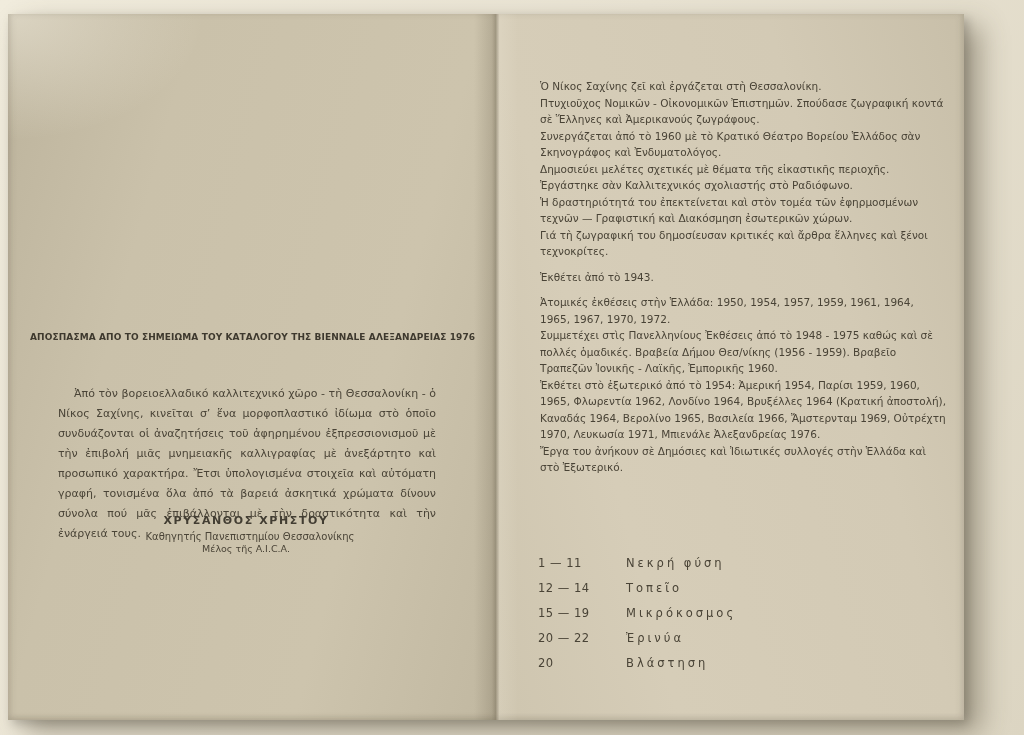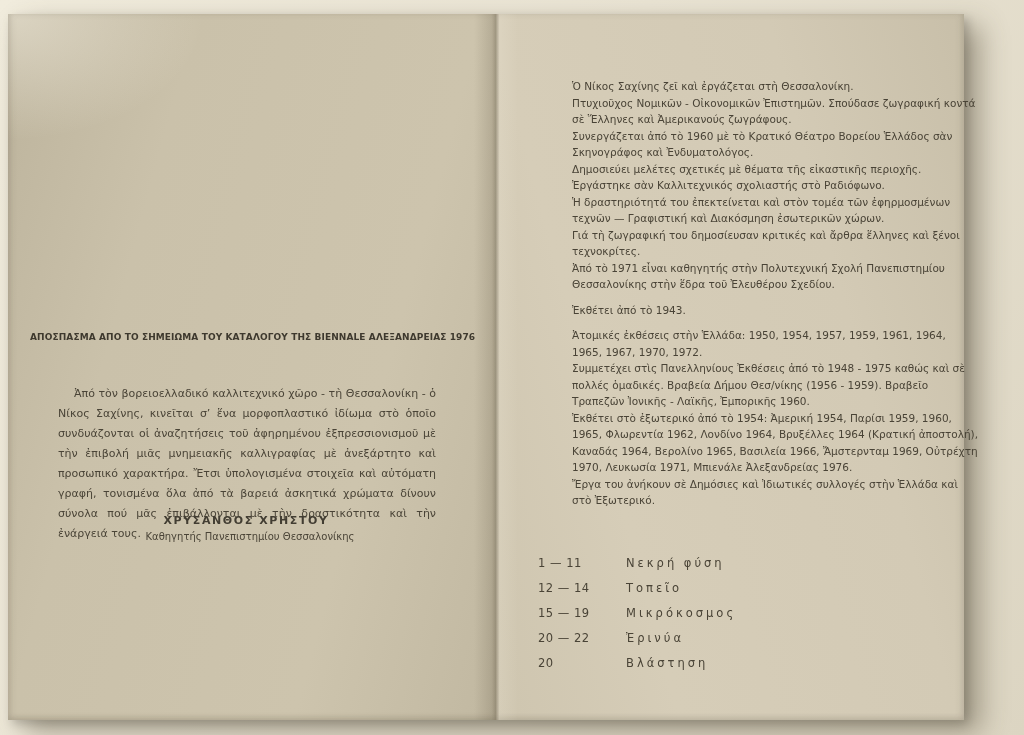--- a/index.html
+++ b/index.html
@@ -49,53 +49,53 @@
     position: absolute; top: 354px; left: 34px; right: 44px;
     font-size: 11px; line-height: 20px; text-align: justify; text-indent: 16px;
     color: #4a4437; margin: 16px;
   }
   .signature { position: absolute; top: 500px; left: 0; right: 12px; text-align: center; }
   .sig-name  { font-size: 11px; font-weight: bold; letter-spacing: 1.6px; color: #423d32; }
   .sig-title { font-size: 10px; margin-top: 4px; margin-left: 8px; }
   .sig-member{ font-size: 9.5px; margin-top: 1px; }
 
   
-  .bio { position: absolute; top: 64px; left: 44px; width: 406px; margin-left: 32px; }
+  .bio { position: absolute; top: 64px; left: 44px; width: 406px; }
   .bio p { margin: 0; font-size: 10.5px; line-height: 16.5px; color: #494336; }
   .bio p.gap-top { margin-top: 9px; }
 
   .catalog { position: absolute; top: 542px; left: 42px; }
   .catalog-row { display: flex; align-items: baseline; margin-bottom: 11px; font-size: 11.5px; color: #494336; gap: 26px; }
   .catalog-range { width: 62px; letter-spacing: 0.5px; }
   .catalog-label { letter-spacing: 3px; }
 </style>
 </head>
 <body>
 
 <div class="book">
 
   <section class="page page-left">
     <h1 class="heading">ΑΠΟΣΠΑΣΜΑ ΑΠΟ ΤΟ ΣΗΜΕΙΩΜΑ ΤΟΥ ΚΑΤΑΛΟΓΟΥ ΤΗΣ BIENNALE ΑΛΕΞΑΝΔΡΕΙΑΣ 1976</h1>
     <p class="left-body">Ἀπό τὸν βορειοελλαδικό καλλιτεχνικό χῶρο - τὴ Θεσσαλονίκη - ὁ Νίκος Σαχίνης, κινεῖται σ’ ἕνα μορφοπλαστικό ἰδίωμα στὸ ὁποῖο συνδυάζονται οἱ ἀναζητήσεις τοῦ ἀφηρημένου ἐξπρεσσιονισμοῦ μὲ τὴν ἐπιβολή μιᾶς μνημειακῆς καλλιγραφίας μὲ ἀνεξάρτητο καὶ προσωπικό χαρακτήρα. Ἔτσι ὑπολογισμένα στοιχεῖα καὶ αὐτόματη γραφή, τονισμένα ὅλα ἀπό τὰ βαρειά ἀσκητικά χρώματα δίνουν σύνολα πού μᾶς ἐπιβάλλονται μὲ τὴν δραστικότητα καὶ τὴν ἐνάργειά τους.</p>
     <div class="signature">
       <div class="sig-name">ΧΡΥΣΑΝΘΟΣ ΧΡΗΣΤΟΥ</div>
       <div class="sig-title">Καθηγητής Πανεπιστημίου Θεσσαλονίκης</div>
+      <div class="sig-member">Μέλος τῆς A.I.C.A.</div>
     </div>
   </section>
 
   <section class="page page-right">
     <div class="bio">
       <p>Ὁ Νίκος Σαχίνης ζεῖ καὶ ἐργάζεται στὴ Θεσσαλονίκη.</p>
       <p>Πτυχιοῦχος Νομικῶν - Οἰκονομικῶν Ἐπιστημῶν. Σπούδασε ζωγραφική κοντά σὲ Ἕλληνες καὶ Ἀμερικανούς ζωγράφους.</p>
       <p>Συνεργάζεται ἀπό τὸ 1960 μὲ τὸ Κρατικό Θέατρο Βορείου Ἑλλάδος σὰν Σκηνογράφος καὶ Ἐνδυματολόγος.</p>
       <p>Δημοσιεύει μελέτες σχετικές μὲ θέματα τῆς εἰκαστικῆς περιοχῆς.</p>
       <p>Ἐργάστηκε σὰν Καλλιτεχνικός σχολιαστής στὸ Ραδιόφωνο.</p>
       <p>Ἡ δραστηριότητά του ἐπεκτείνεται καὶ στὸν τομέα τῶν ἐφηρμοσμένων τεχνῶν — Γραφιστική καὶ Διακόσμηση ἐσωτερικῶν χώρων.</p>
       <p>Γιά τὴ ζωγραφική του δημοσίευσαν κριτικές καὶ ἄρθρα ἕλληνες καὶ ξένοι τεχνοκρίτες.</p>
-      <p>Ἀπό τὸ 1971 εἶναι καθηγητής στὴν Πολυτεχνική Σχολή Πανεπιστημίου Θεσσαλονίκης στὴν ἕδρα τοῦ Ἐλευθέρου Σχεδίου.</p>
       <p class="gap-top">Ἐκθέτει ἀπό τὸ 1943.</p>
       <p class="gap-top">Ἀτομικές ἐκθέσεις στὴν Ἑλλάδα: 1950, 1954, 1957, 1959, 1961, 1964, 1965, 1967, 1970, 1972.</p>
       <p>Συμμετέχει στὶς Πανελληνίους Ἐκθέσεις ἀπό τὸ 1948 - 1975 καθώς καὶ σὲ πολλές ὁμαδικές. Βραβεία Δήμου Θεσ/νίκης (1956 - 1959). Βραβεῖο Τραπεζῶν Ἰονικῆς - Λαϊκῆς, Ἐμπορικῆς 1960.</p>
       <p>Ἐκθέτει στὸ ἐξωτερικό ἀπό τὸ 1954: Ἀμερική 1954, Παρίσι 1959, 1960, 1965, Φλωρεντία 1962, Λονδίνο 1964, Βρυξέλλες 1964 (Κρατική ἀποστολή), Καναδάς 1964, Βερολίνο 1965, Βασιλεία 1966, Ἄμστερνταμ 1969, Οὐτρέχτη 1970, Λευκωσία 1971, Μπιενάλε Ἀλεξανδρείας 1976.</p>
       <p>Ἔργα του ἀνήκουν σὲ Δημόσιες καὶ Ἰδιωτικές συλλογές στὴν Ἑλλάδα καὶ στὸ Ἐξωτερικό.</p>
     </div>
 
     <div class="catalog">
       <div class="catalog-row">
         <span class="catalog-range">1 — 11</span>

